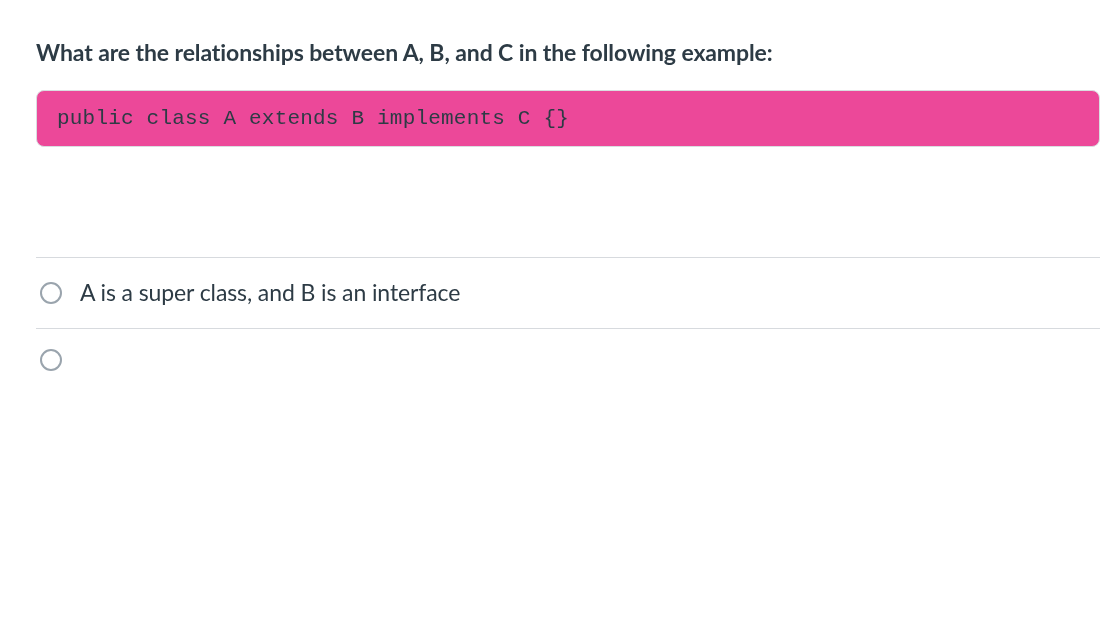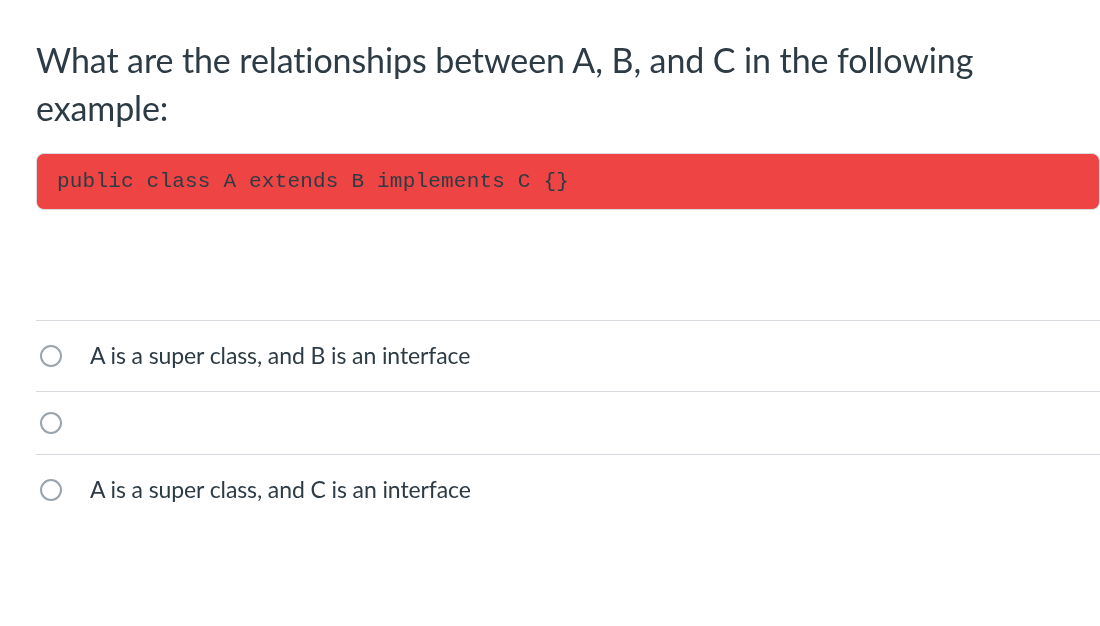--- a/index.html
+++ b/index.html
@@ -9,47 +9,47 @@
   }
   body {
     font-family: "Lato", "Helvetica Neue", Arial, sans-serif;
     background: #ffffff;
     width: 1100px;
     height: 626px;
     padding: 36px 0 0 36px;
     color: #2d3b45;
   }
   .question-text {
-    font-size: 34px;
+    font-size: 23px;
     line-height: 1.4;
     color: #2d3b45;
     margin-bottom: 22px;
-    font-weight: 400;
+    font-weight: 700;
     letter-spacing: -0.1px;
   }
   .code-block {
     border: 1px solid #d9dde0;
     border-radius: 8px;
-    background: #ef4444;
+    background: #ec4899;
     padding: 16px 20px;
     font-family: "Menlo", "Consolas", "Courier New", monospace;
     font-size: 21px;
     color: #2d3b45;
     margin-bottom: 110px;
     letter-spacing: 0.2px;
   }
   .options {
     width: 100%;
   }
   .option-row {
     display: flex;
     align-items: center;
     border-top: 1px solid #d7dade;
     padding: 20px 0 20px 4px;
-    gap: 28px;
+    gap: 18px;
   }
   .option-row:last-child {
     padding-bottom: 4px;
   }
   .radio {
     width: 22px;
     height: 22px;
     border-radius: 50%;
     border: 2px solid #9aa4ad;
     background: #ffffff;
@@ -72,17 +72,13 @@
 <div class="code-block">public class A extends B implements C {}</div>
 
 <div class="options">
   <div class="option-row">
     <div class="radio"></div>
     <div class="option-label">A is a super class, and B is an interface</div>
   </div>
   <div class="option-row">
     <div class="radio"></div>
   </div>
-  <div class="option-row">
-    <div class="radio"></div>
-    <div class="option-label">A is a super class, and C is an interface</div>
-  </div>
 </div>
 
 </body></html>

